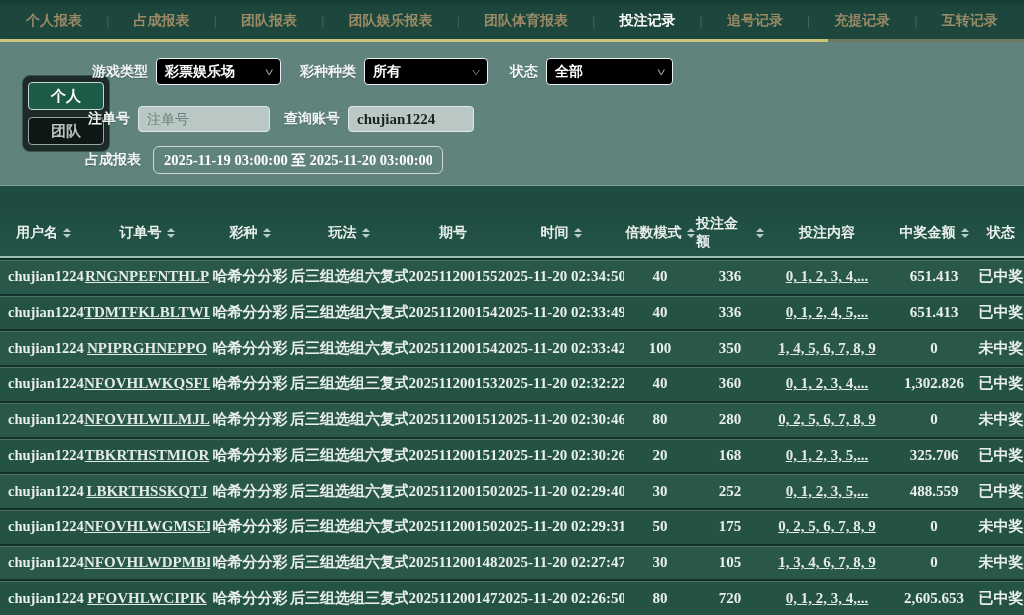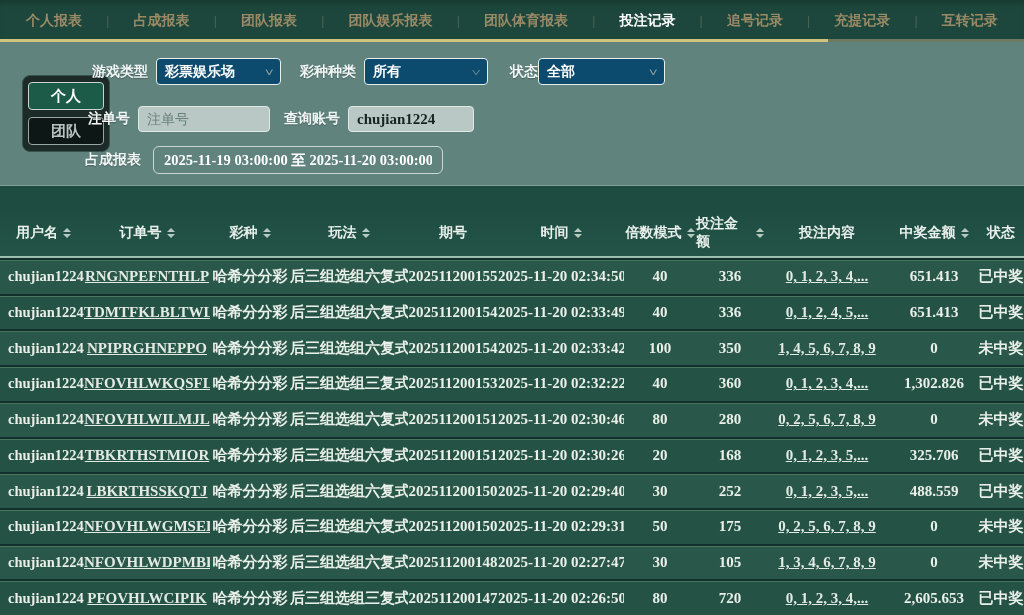--- a/index.html
+++ b/index.html
@@ -24,21 +24,21 @@
   .scope-btn{height:26px;border-radius:4px;display:flex;align-items:center;justify-content:center;
              font-size:15px;font-weight:bold;cursor:pointer;border:1px solid #c9d4d0;}
   .scope-btn.on{background:#1d5b49;color:#ffffff;}
   .scope-btn:not(.on){background:#0d1816;color:#b9c4c0;border-color:#97a6a2;}
 
   .frow{position:absolute;display:flex;align-items:center;}
   .frow1{left:92px;top:16px;}
   .frow2{left:88px;top:64px;}
   .frow3{left:85px;top:104px;}
 
-  .select{height:27px;background:#0c4a6e;border:1px solid #e9efec;border-radius:4px;display:flex;
+  .select{height:27px;background:#000000;border:1px solid #e9efec;border-radius:4px;display:flex;
           align-items:center;justify-content:space-between;padding:0 8px;cursor:pointer;box-sizing:border-box;}
   .select .val{font-size:14px;font-weight:bold;color:#ffffff;white-space:nowrap;}
   .select .chev{color:#8da39d;font-size:11px;margin-left:6px;transform:scaleX(1.4);}
 
   .tinput{height:26px;background:#b9c8c4;border:1px solid #dfe8e4;border-radius:4px;box-sizing:border-box;
           padding:0 8px;font-size:14px;color:#16241f;outline:none;}
   .tinput::placeholder{color:#68807b;font-weight:normal;}
   .acct{font-family:"Liberation Serif",serif;font-weight:bold;font-size:15px;}
 
   .timebox{display:flex;align-items:center;height:26px;border:1px solid #cdd8d3;border-radius:6px;
@@ -114,21 +114,21 @@
       <div class="select" style="width:125px;margin-left:8px;" data-interactable="true">
         <span class="val" data-interactable="false">彩票娱乐场</span>
         <span class="chev" data-interactable="false">˅</span>
       </div>
       <span class="flabel" style="margin-left:19px;" data-interactable="false">彩种种类</span>
       <div class="select" style="width:124px;margin-left:8px;font-family:Liberation Serif, serif;" data-interactable="true">
         <span class="val" data-interactable="false">所有</span>
         <span class="chev" data-interactable="false">˅</span>
       </div>
       <span class="flabel" style="margin-left:22px;" data-interactable="false">状态</span>
-      <div class="select" style="width:127px;" data-interactable="true">
+      <div class="select" style="width:127px;margin-left:8px;" data-interactable="true">
         <span class="val" data-interactable="false">全部</span>
         <span class="chev" data-interactable="false">˅</span>
       </div>
     </div>
 
     <div class="frow frow2" data-interactable="false">
       <span class="flabel" data-interactable="false">注单号</span>
       <input class="tinput" style="width: 132px; margin-left: 8px;" data-interactable="true" placeholder="注单号">
       <span class="flabel" style="margin-left:14px;" data-interactable="false">查询账号</span>
       <input class="tinput acct" style="width: 126px; margin-left: 8px;" data-interactable="true" value="chujian1224">

